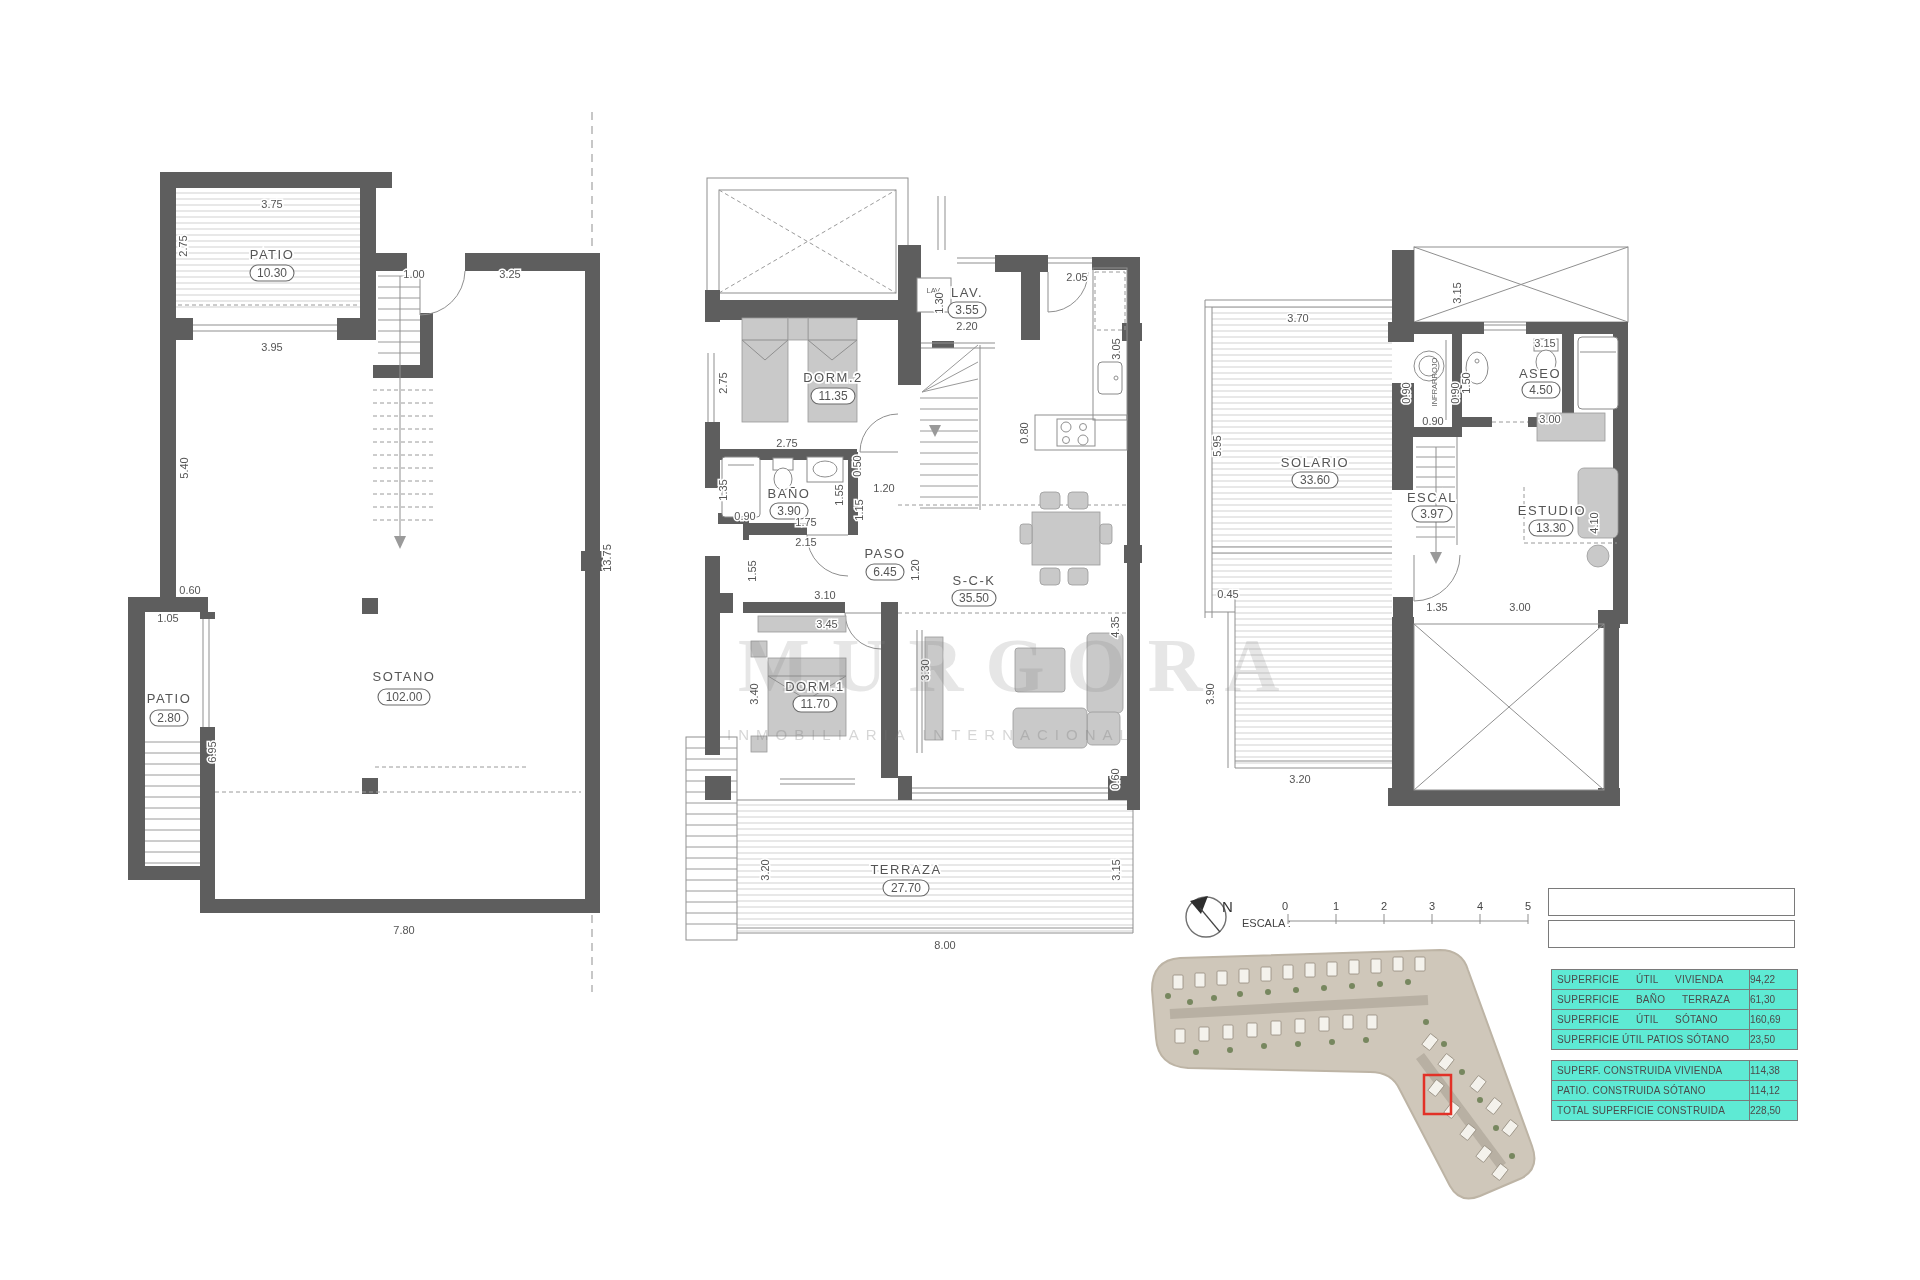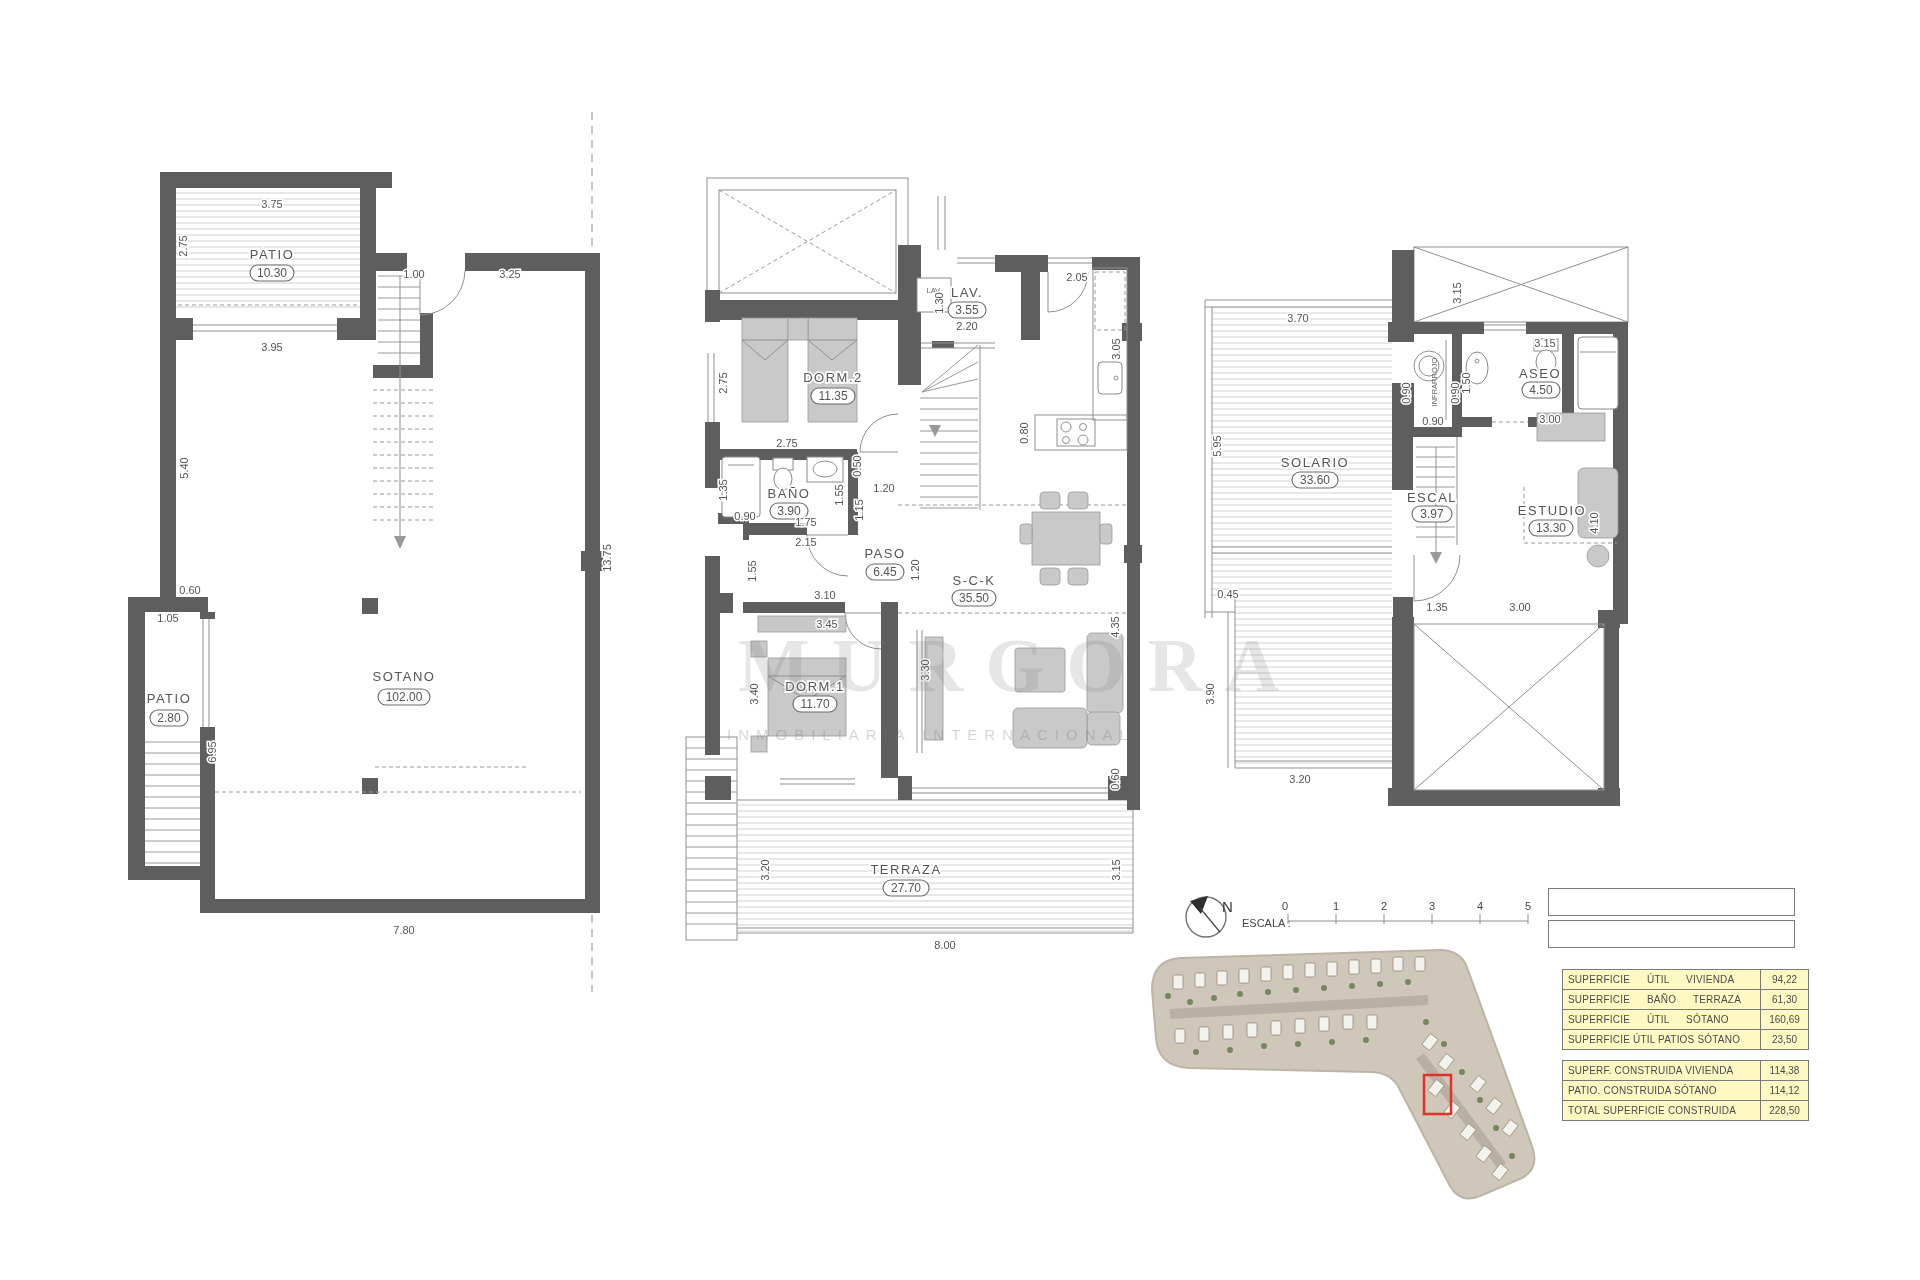--- a/index.html
+++ b/index.html
@@ -27,26 +27,26 @@
   
   .wm{position:absolute;pointer-events:none;color:rgba(125,125,125,.25);
       font-family:"Liberation Serif",serif;white-space:nowrap;}
   #wm-brand{left:738px;top:622px;font-size:76px;letter-spacing:22px;font-weight:bold;
             color:rgba(130,130,130,.20);}
   #wm-sub{left:727px;top:726px;font-size:15px;letter-spacing:7px;color:rgba(120,120,120,.30);
           font-family:"Liberation Sans",sans-serif;}
   
   #tables{position:absolute;left:1548px;top:888px;width:247px;font-size:10px;color:#4b4b4b;}
   .emptybox{position:absolute;left:0;width:245px;height:26px;border:1px solid #7a7a7a;background:#fff;}
-  .atable{position:absolute;left:14px;width:245px;border:1px solid #7a7a7a;background:#fef9c3;}
+  .atable{position:absolute;left:3px;width:245px;border:1px solid #7a7a7a;background:#5eead4;}
   .trow{display:flex;height:19px;line-height:19px;border-top:1px solid #7a7a7a;}
   .trow:first-child{border-top:none;}
   .tlabel{flex:1;padding-left:5px;letter-spacing:.2px;overflow:hidden;white-space:nowrap;}
   .tlabel.spread{word-spacing:14px;}
-  .tval{width:47px;border-left:1px solid #7a7a7a;text-align:center;}
+  .tval{width:47px;border-left:1px solid #7a7a7a;}
 </style>
 </head>
 <body>
 
 <div id="stage">
 
 <svg id="plansvg" width="1920" height="1280" viewBox="0 0 1920 1280">
   <defs>
     <pattern id="hatch" width="8" height="6" patternUnits="userSpaceOnUse">
       <rect width="8" height="6" fill="#ffffff"></rect>

